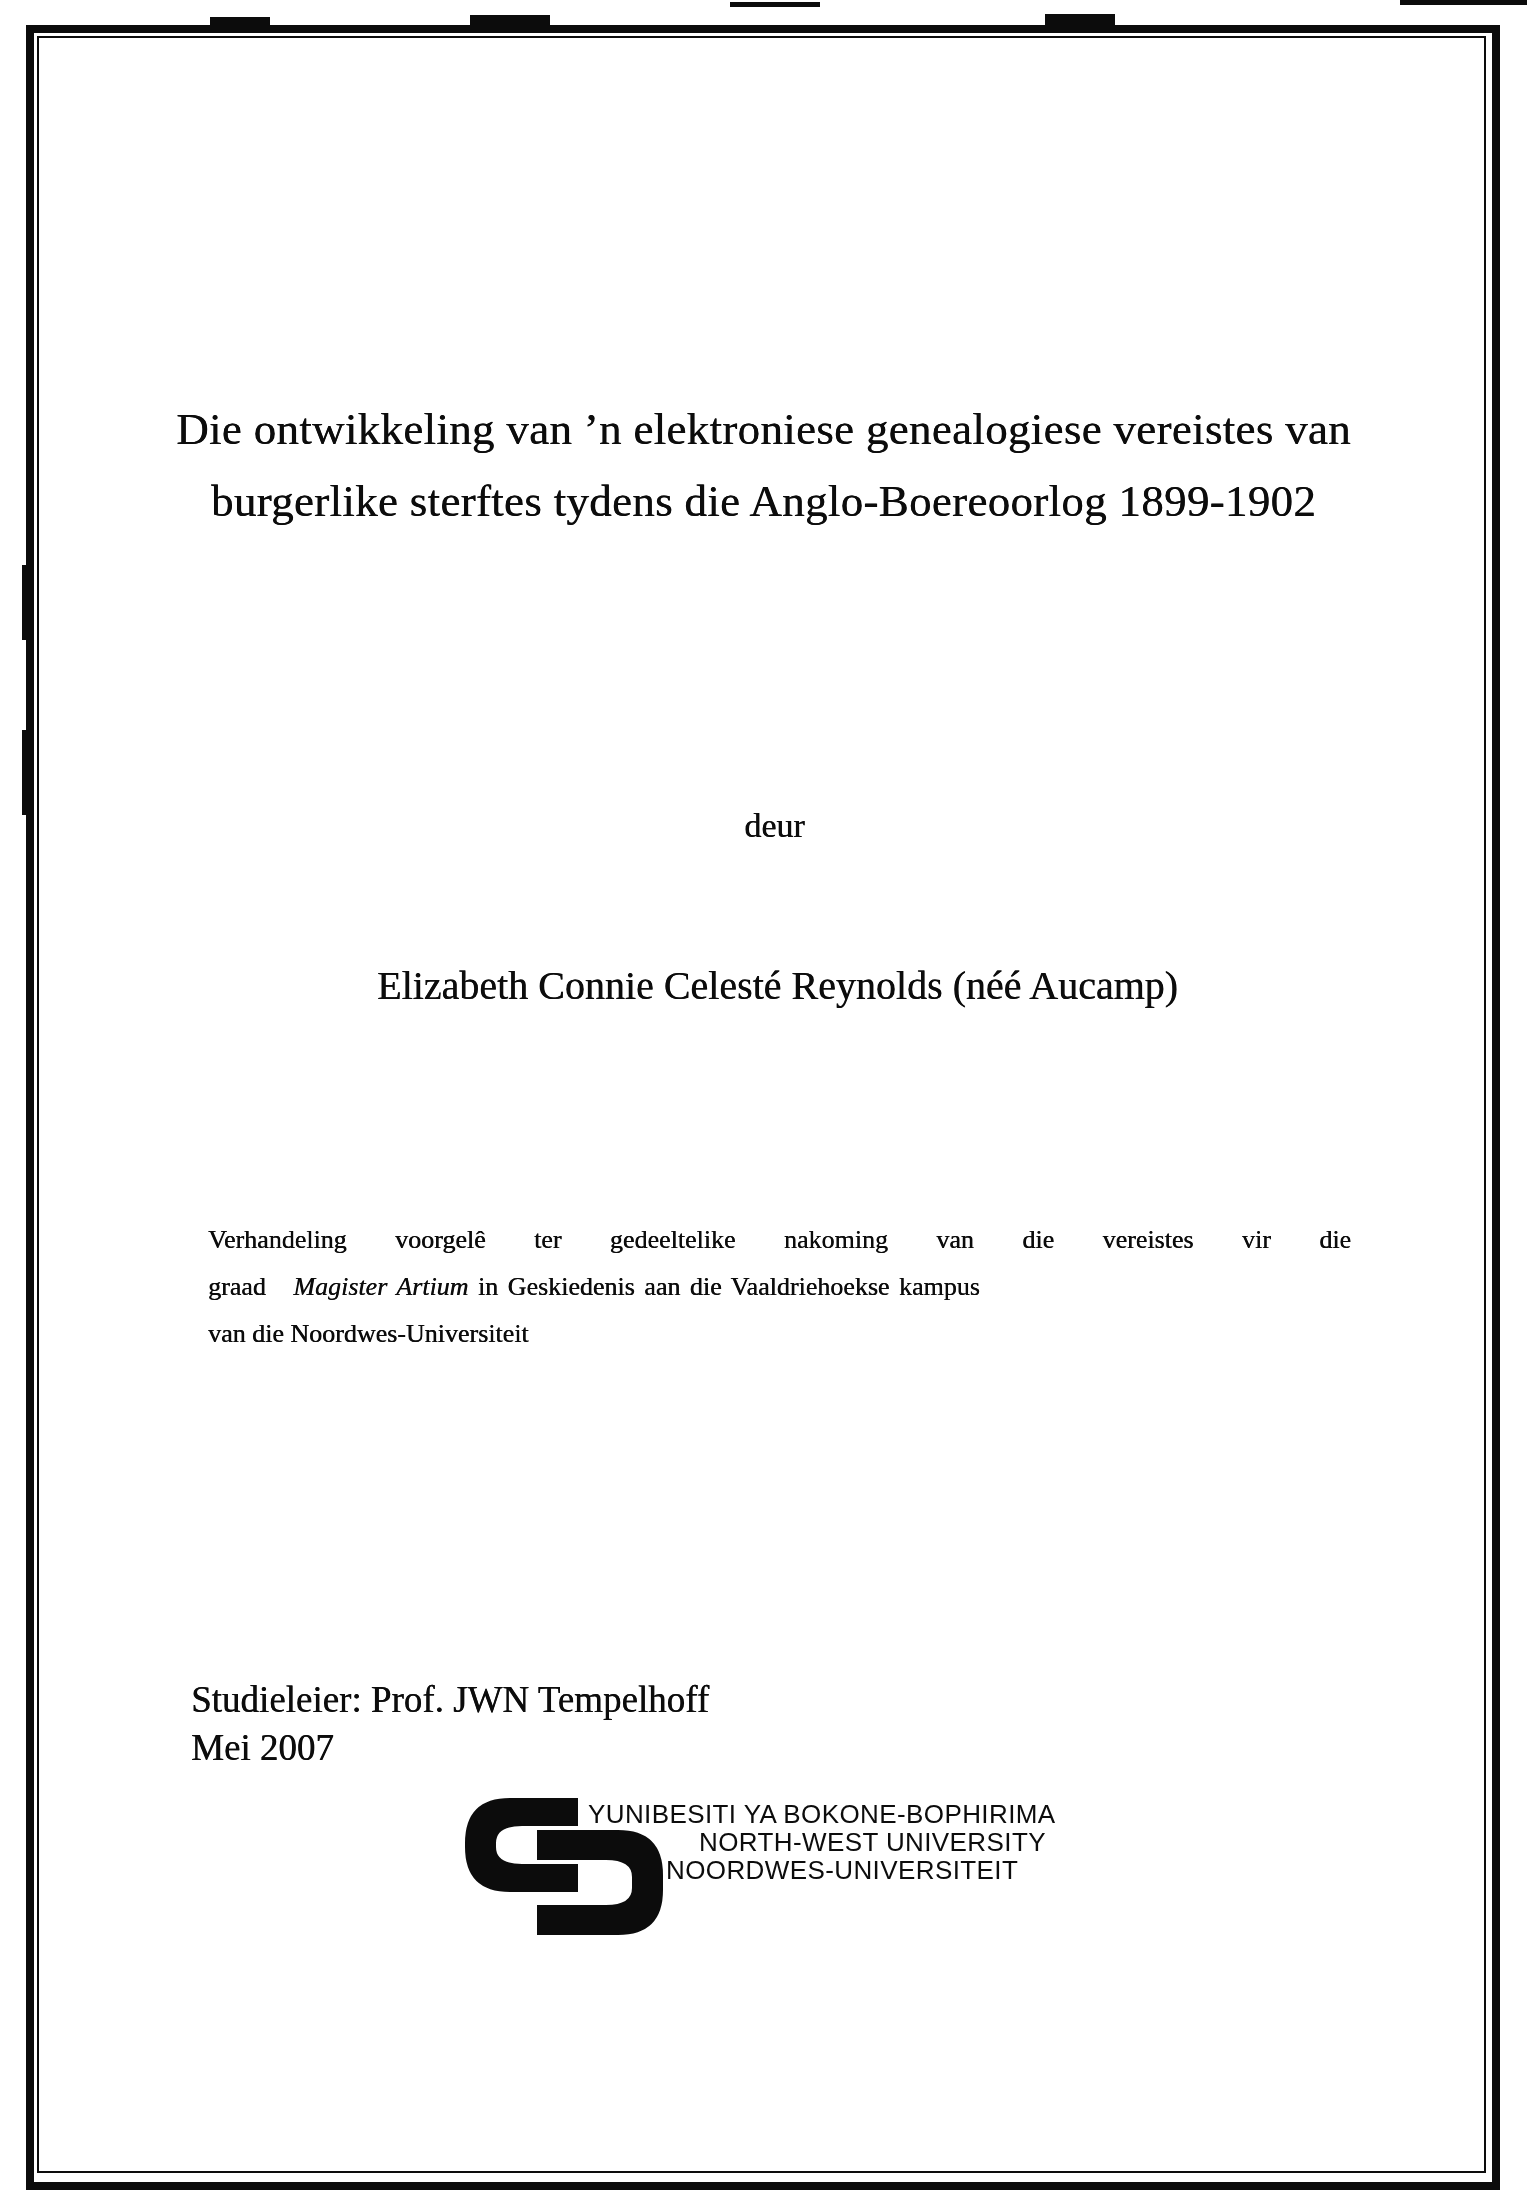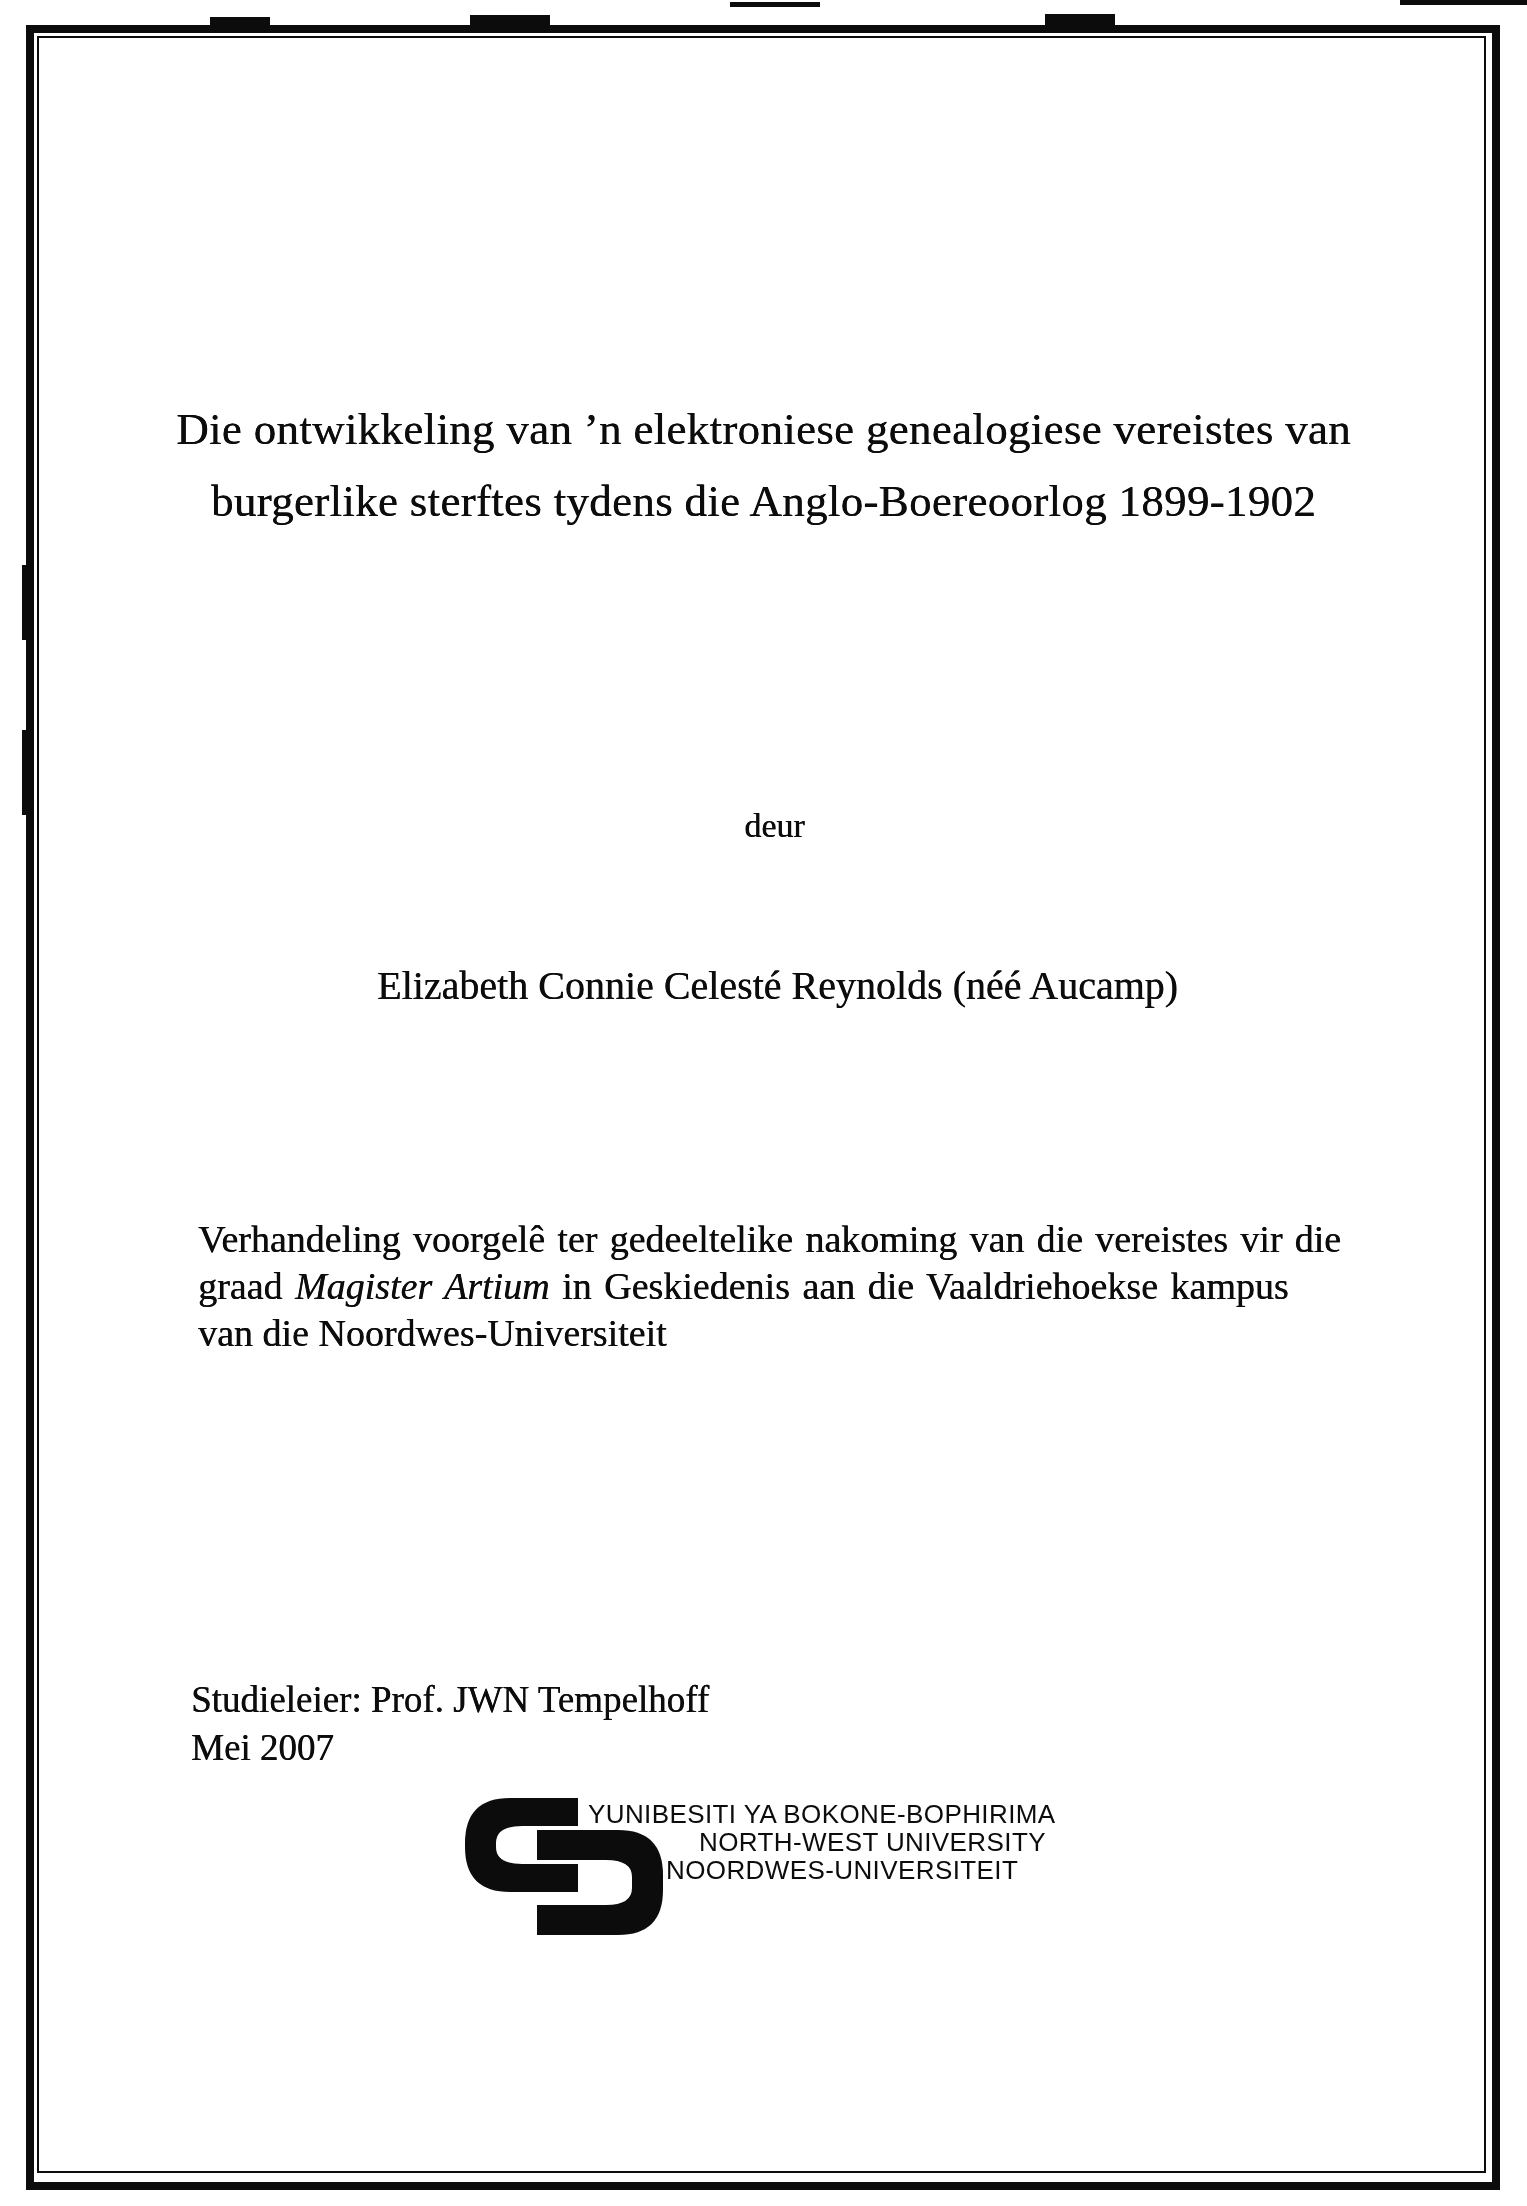--- a/index.html
+++ b/index.html
@@ -47,29 +47,29 @@
   }
 
   .author-line {
     position: absolute; left: 0; top: 962px; width: 1527px;
     text-align: center;
     font-size: 40px; line-height: 48px;
     transform: translateX(14px);
   }
 
   .statement {
-    position: absolute; left: 198px; top: 1216px; width: 1143px;
-    font-size: 38px; line-height: 47px;
+    position: absolute; left: 208px; top: 1216px; width: 1143px;
+    font-size: 26px; line-height: 47px;
   }
   .statement .line-justified {
     text-align: justify;
     text-align-last: justify;
   }
   .statement .line-2 { word-spacing: 3px; }
-  .statement .italic { font-style: italic; }
+  .statement .italic { font-style: italic; margin-left: 18px; }
 
   .supervisor-block {
     position: absolute; left: 191px; top: 1676px; width: 900px;
     font-size: 37px; line-height: 48px;
   }
 
   
   .logo-mark {
     position: absolute; left: 465px; top: 1798px;
     width: 198px; height: 137px;

